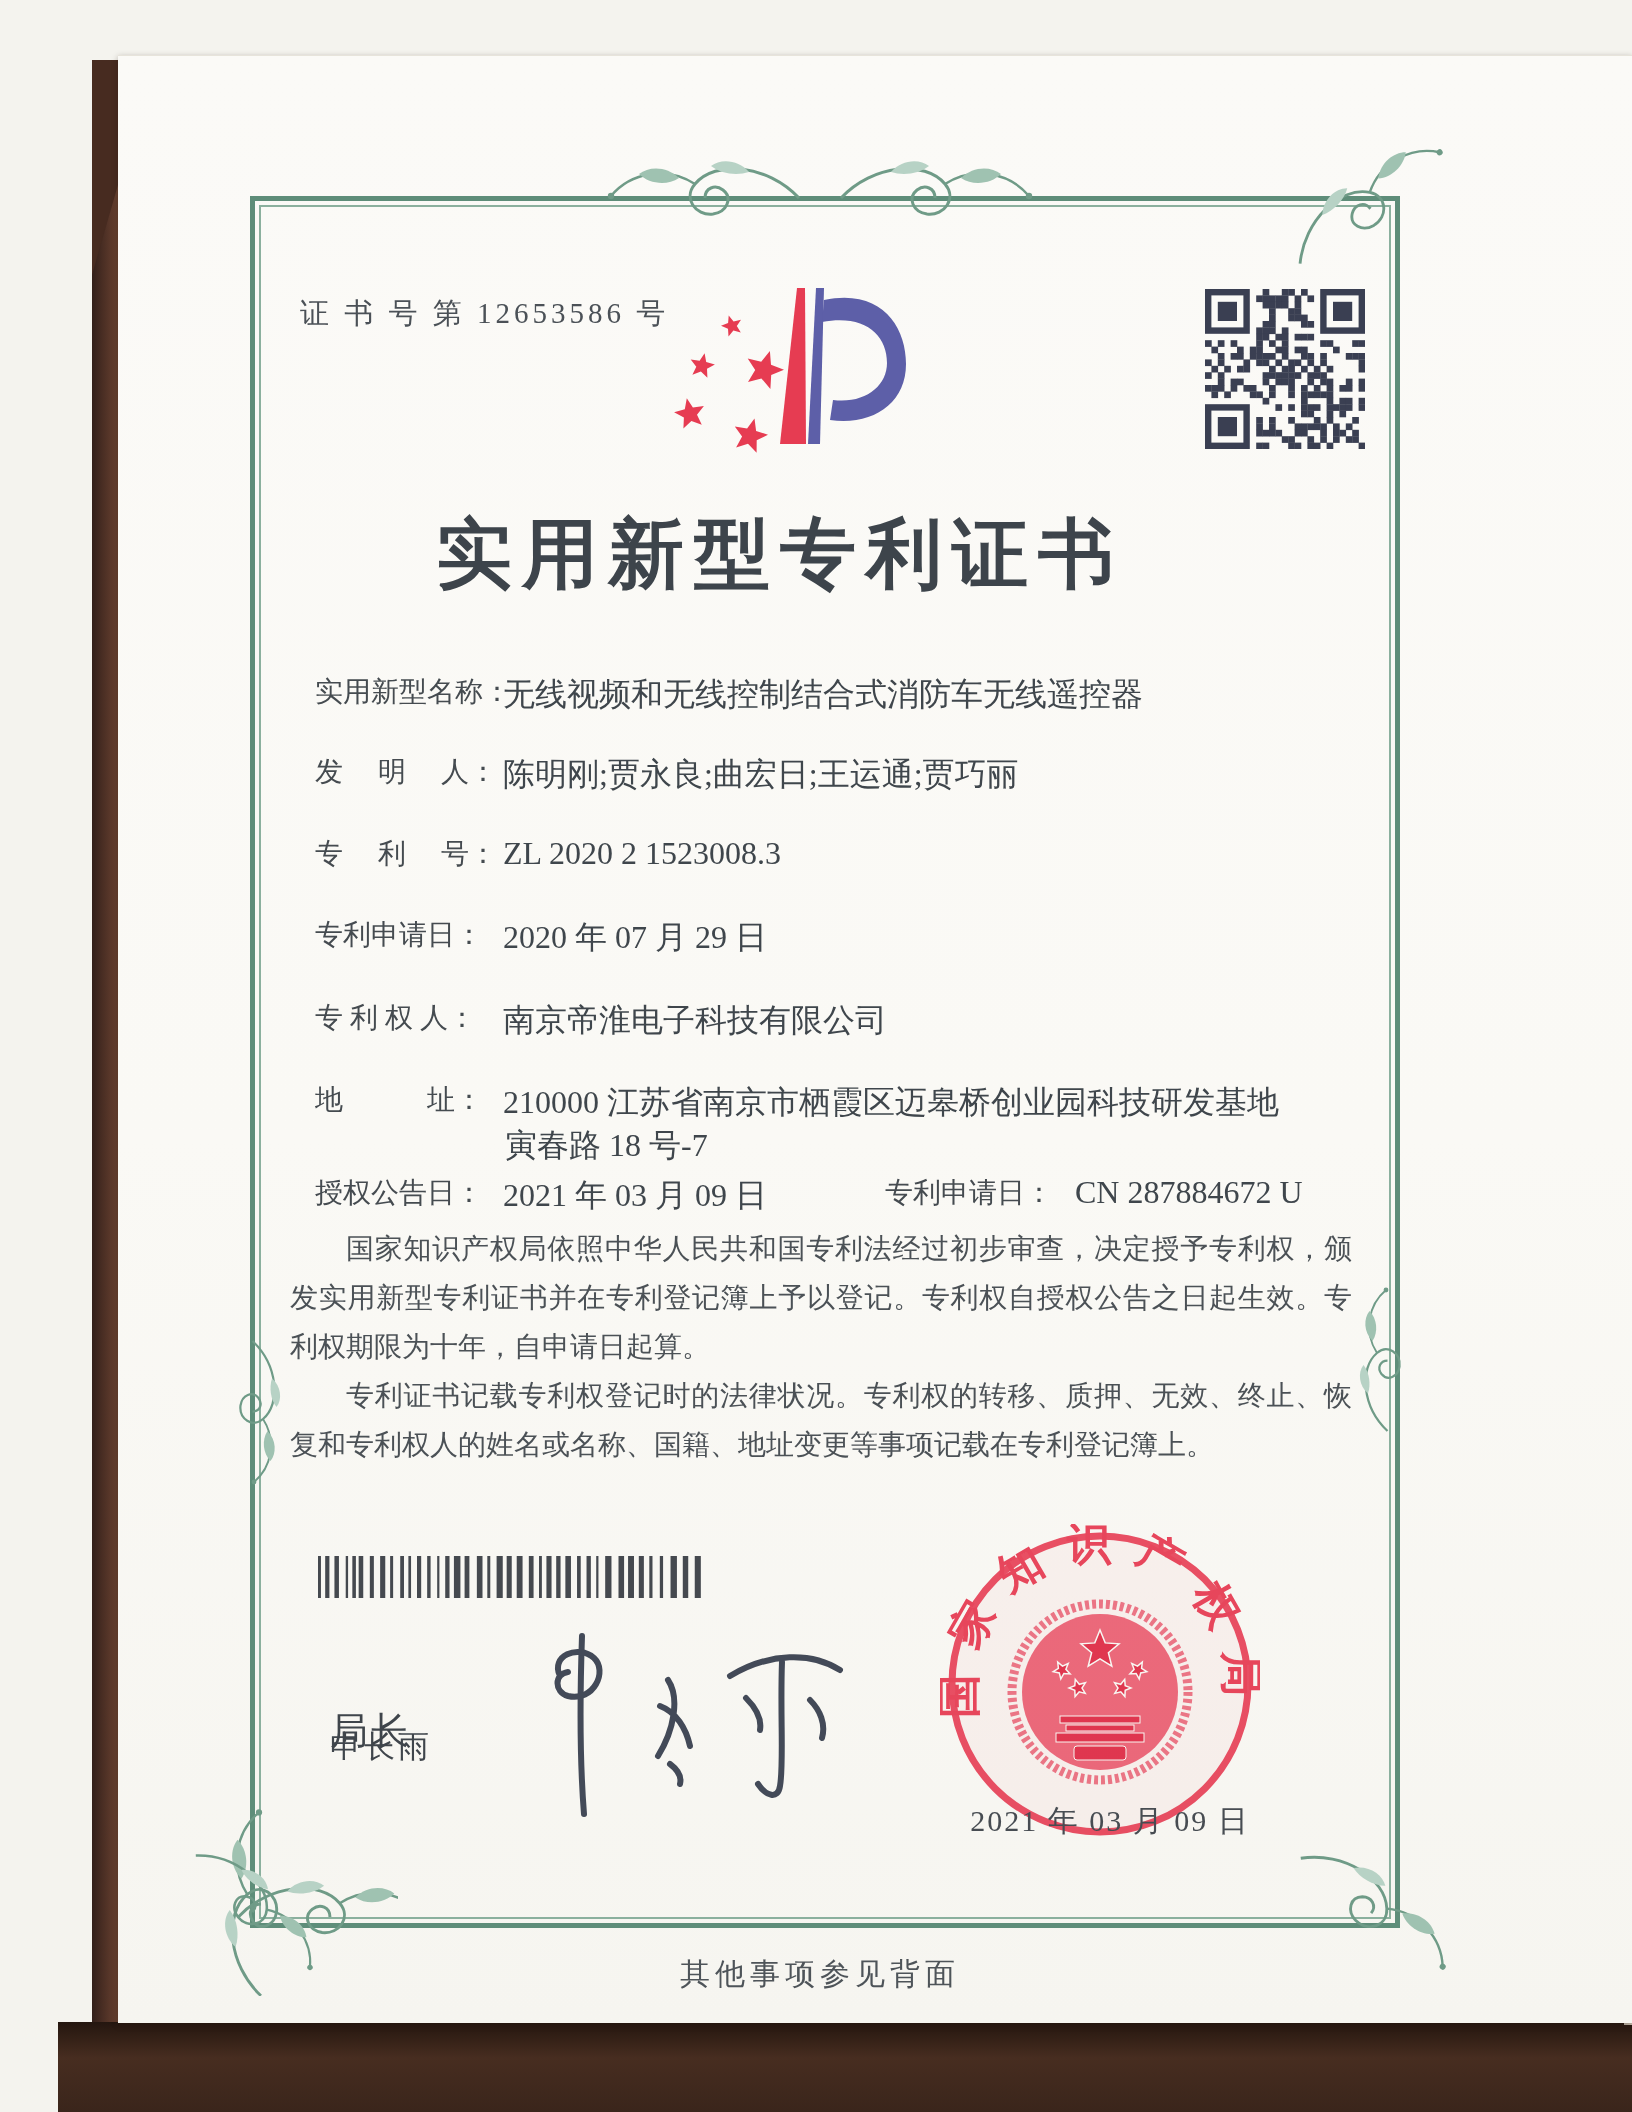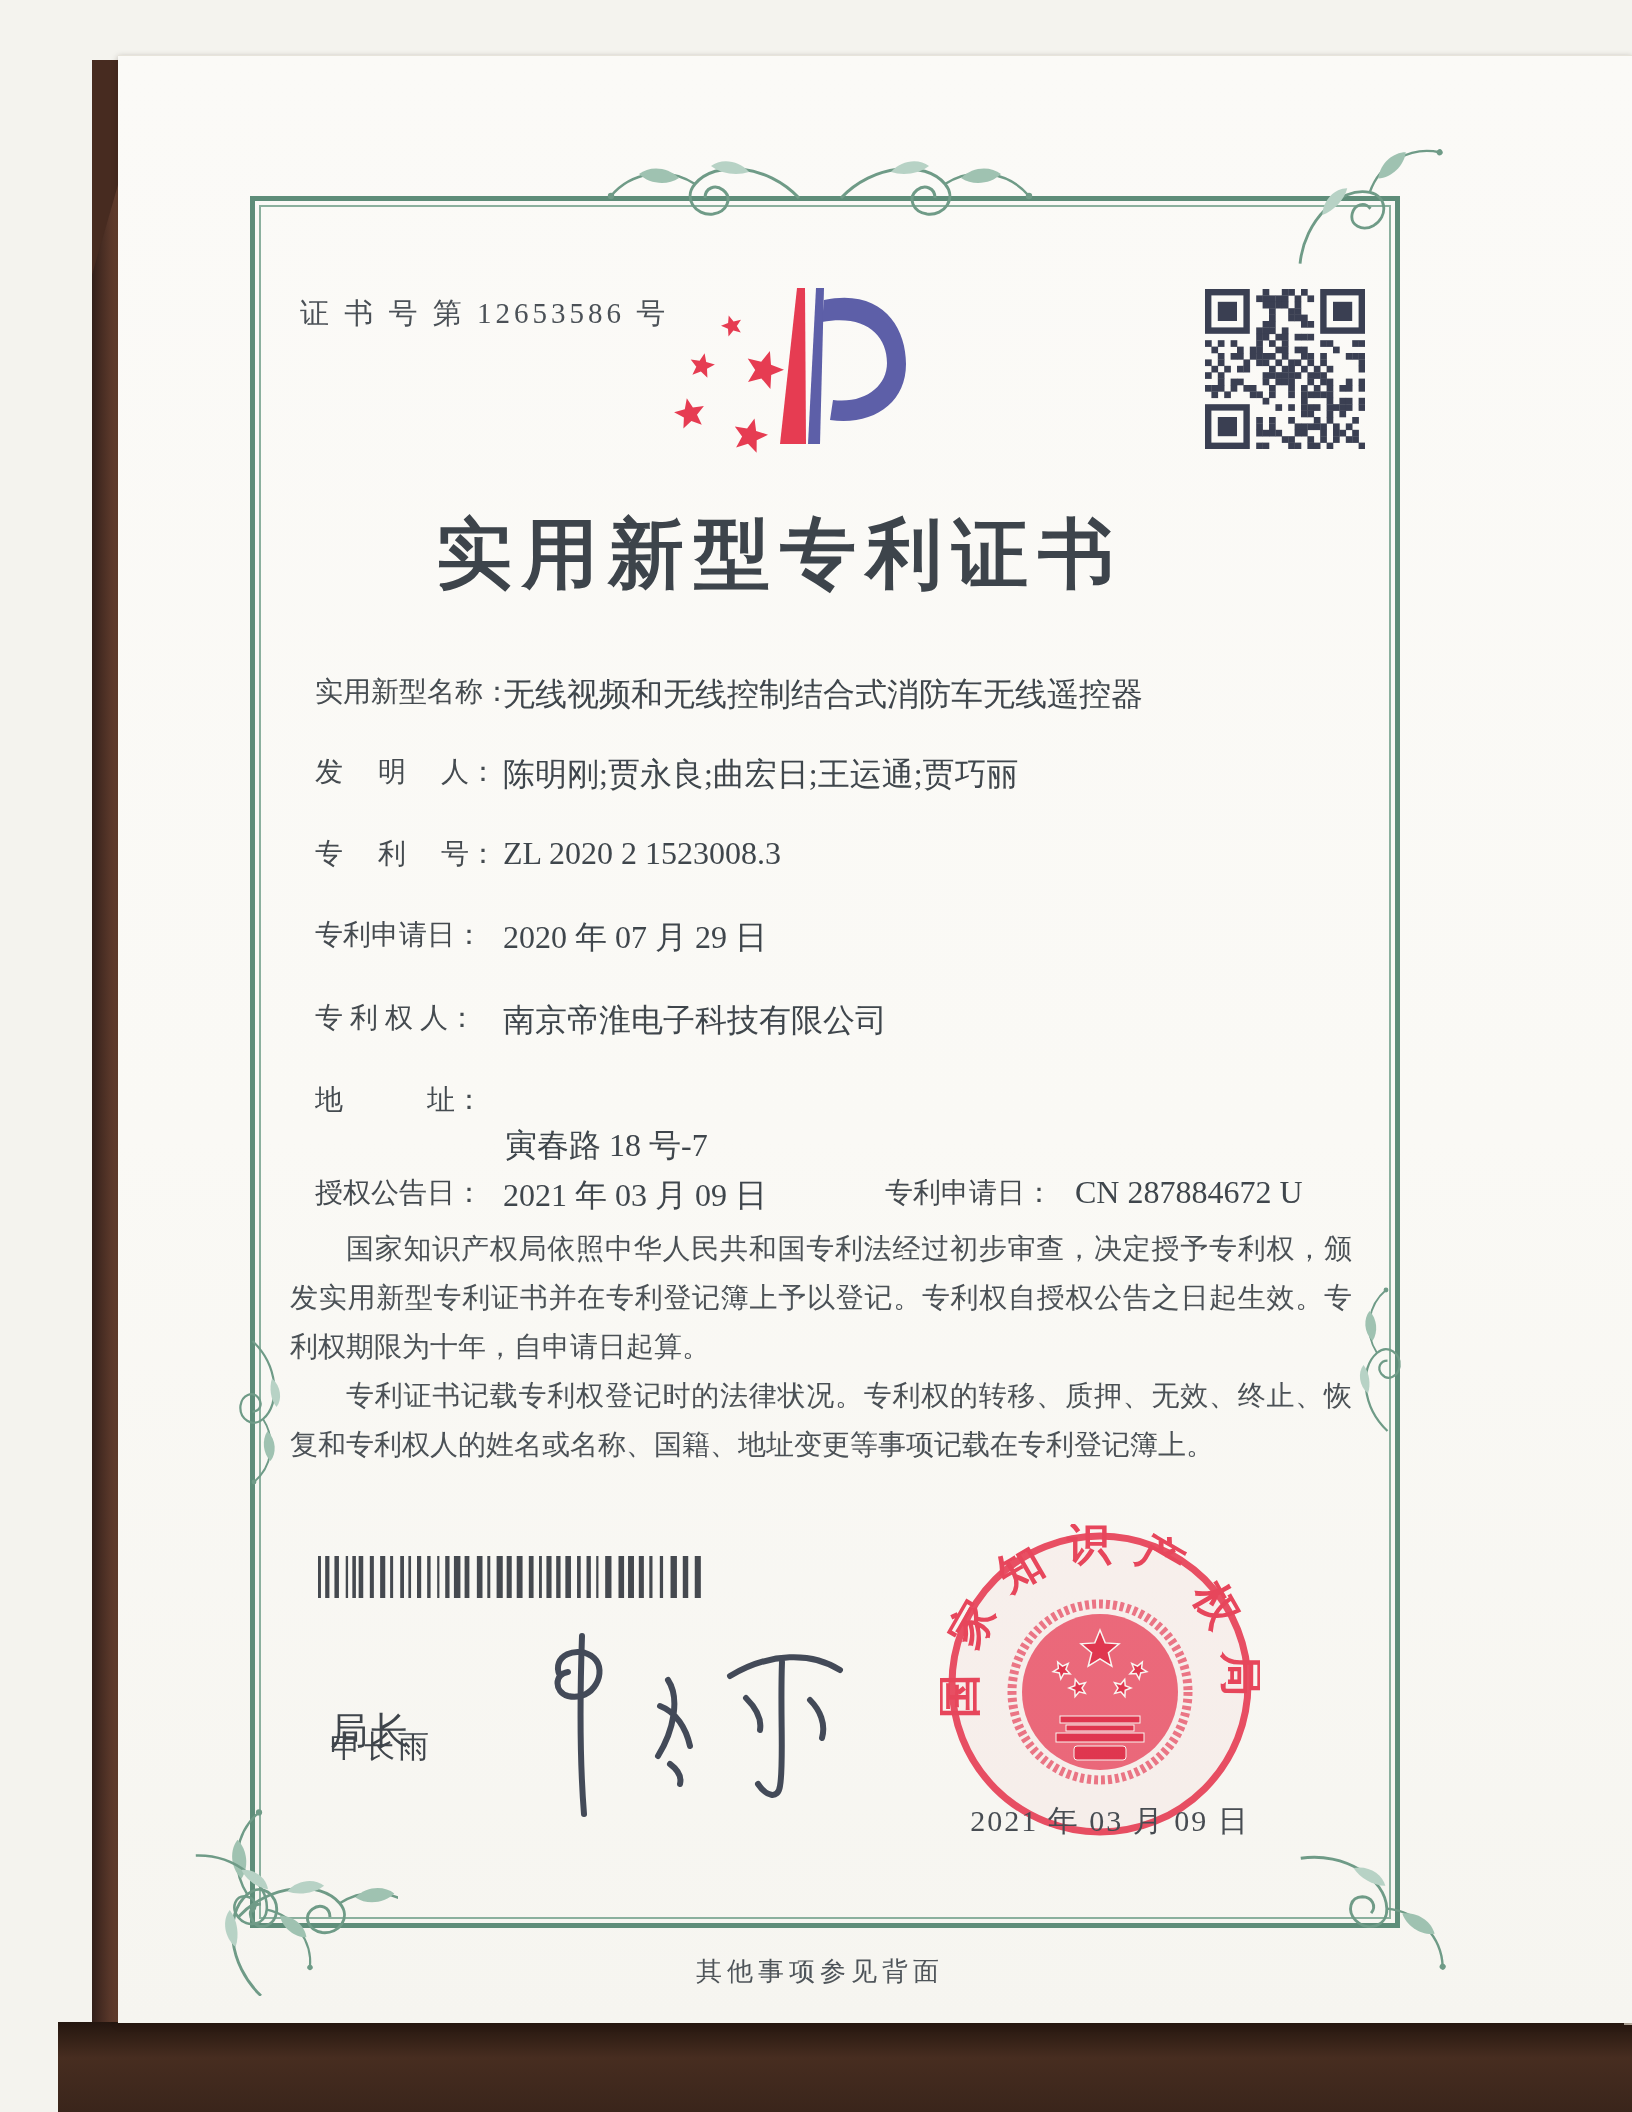--- a/index.html
+++ b/index.html
@@ -23,21 +23,21 @@
   .title{position:absolute;left:132px;top:448px;width:1060px;text-align:center;font-size:76px;font-weight:bold;letter-spacing:10px;color:#3d444b;}
   .lbl{position:absolute;font-size:28px;color:#454b50;white-space:nowrap;text-align:center;}
   .val{position:absolute;font-size:32px;color:#3f464c;white-space:nowrap;}
   .paras{position:absolute;left:172px;top:1168px;width:1062px;font-size:28px;line-height:49px;text-align:justify;color:#4b5156;}
   .paras p{margin:0;text-indent:2em;}
   .svgbox{position:absolute;}
   .signtitle{position:absolute;left:212px;top:1614px;font-size:38px;color:#3f454b;letter-spacing:3px;margin-top:36px;}
   .signname{position:absolute;left:212px;top:1670px;font-size:31px;color:#3f454b;letter-spacing:3px;}
   .sealdate{position:absolute;left:832px;top:1745px;width:320px;text-align:center;font-size:30px;color:#474c52;letter-spacing:2px;z-index:5;}
   .pagenum{position:absolute;left:132px;top:1808px;width:1140px;text-align:center;font-size:25px;color:#4a5056;letter-spacing:3px;}
-  .backnote{position:absolute;left:132px;top:1898px;width:1140px;text-align:center;font-size:26px;color:#4e5459;letter-spacing:5px;}
+  .backnote{position:absolute;left:132px;top:1898px;width:1140px;text-align:center;font-size:30px;color:#4e5459;letter-spacing:5px;}
   .seal{mix-blend-mode:multiply;}
 </style>
 </head>
 <body>
 
 <div class="canvas">
   <div class="edge-left"></div>
   <div class="edge-tl"></div>
   <div class="edge-bottom"></div>
   <div class="edge-right"></div>
@@ -329,20 +329,21 @@
     <span class="lbl" style="left:197px;top:779px">专 　利 　号：</span>
     <span class="val" style="left:385px;top:779px">ZL 2020 2 1523008.3</span>
 
     <span class="lbl" style="left:197px;top:860px">专利申请日：</span>
     <span class="val" style="left:385px;top:860px">2020 年 07 月 29 日</span>
 
     <span class="lbl" style="left:197px;top:943px">专 利 权 人：</span>
     <span class="val" style="left:385px;top:943px">南京帝淮电子科技有限公司</span>
 
     <span class="lbl" style="left:197px;top:1025px">地　　　址：</span>
+    <span class="val" style="left:385px;top:1025px">210000 江苏省南京市栖霞区迈皋桥创业园科技研发基地</span>
     <span class="val" style="left:387px;top:1068px">寅春路 18 号-7</span>
 
     <span class="lbl" style="left:197px;top:1118px">授权公告日：</span>
     <span class="val" style="left:385px;top:1118px">2021 年 03 月 09 日</span>
     <span class="lbl" style="left:767px;top:1118px">专利申请日：</span>
     <span class="val" style="left:957px;top:1118px">CN 287884672 U</span>
 
     <div class="paras">
       <p>国家知识产权局依照中华人民共和国专利法经过初步审查，决定授予专利权，颁发实用新型专利证书并在专利登记簿上予以登记。专利权自授权公告之日起生效。专利权期限为十年，自申请日起算。</p>
       <p>专利证书记载专利权登记时的法律状况。专利权的转移、质押、无效、终止、恢复和专利权人的姓名或名称、国籍、地址变更等事项记载在专利登记簿上。</p>

